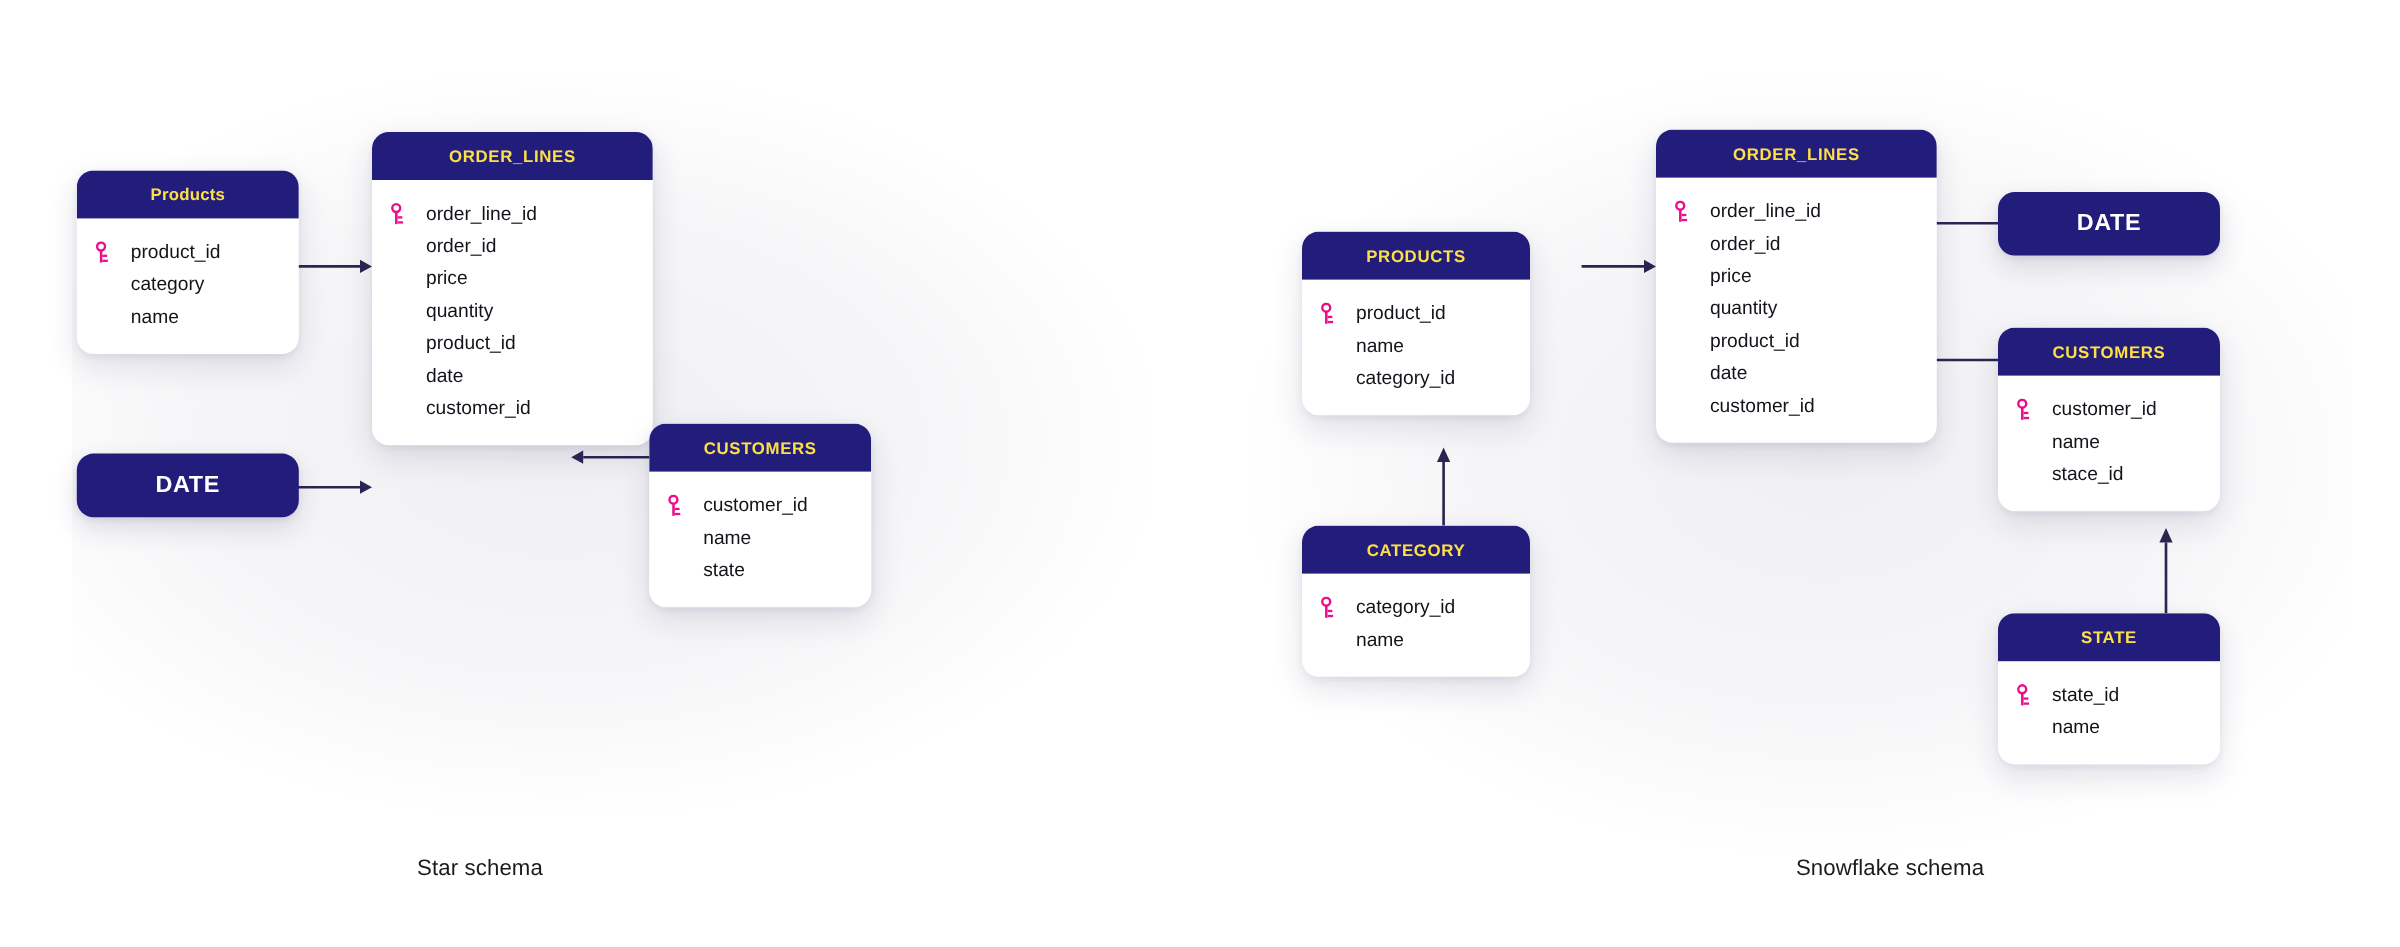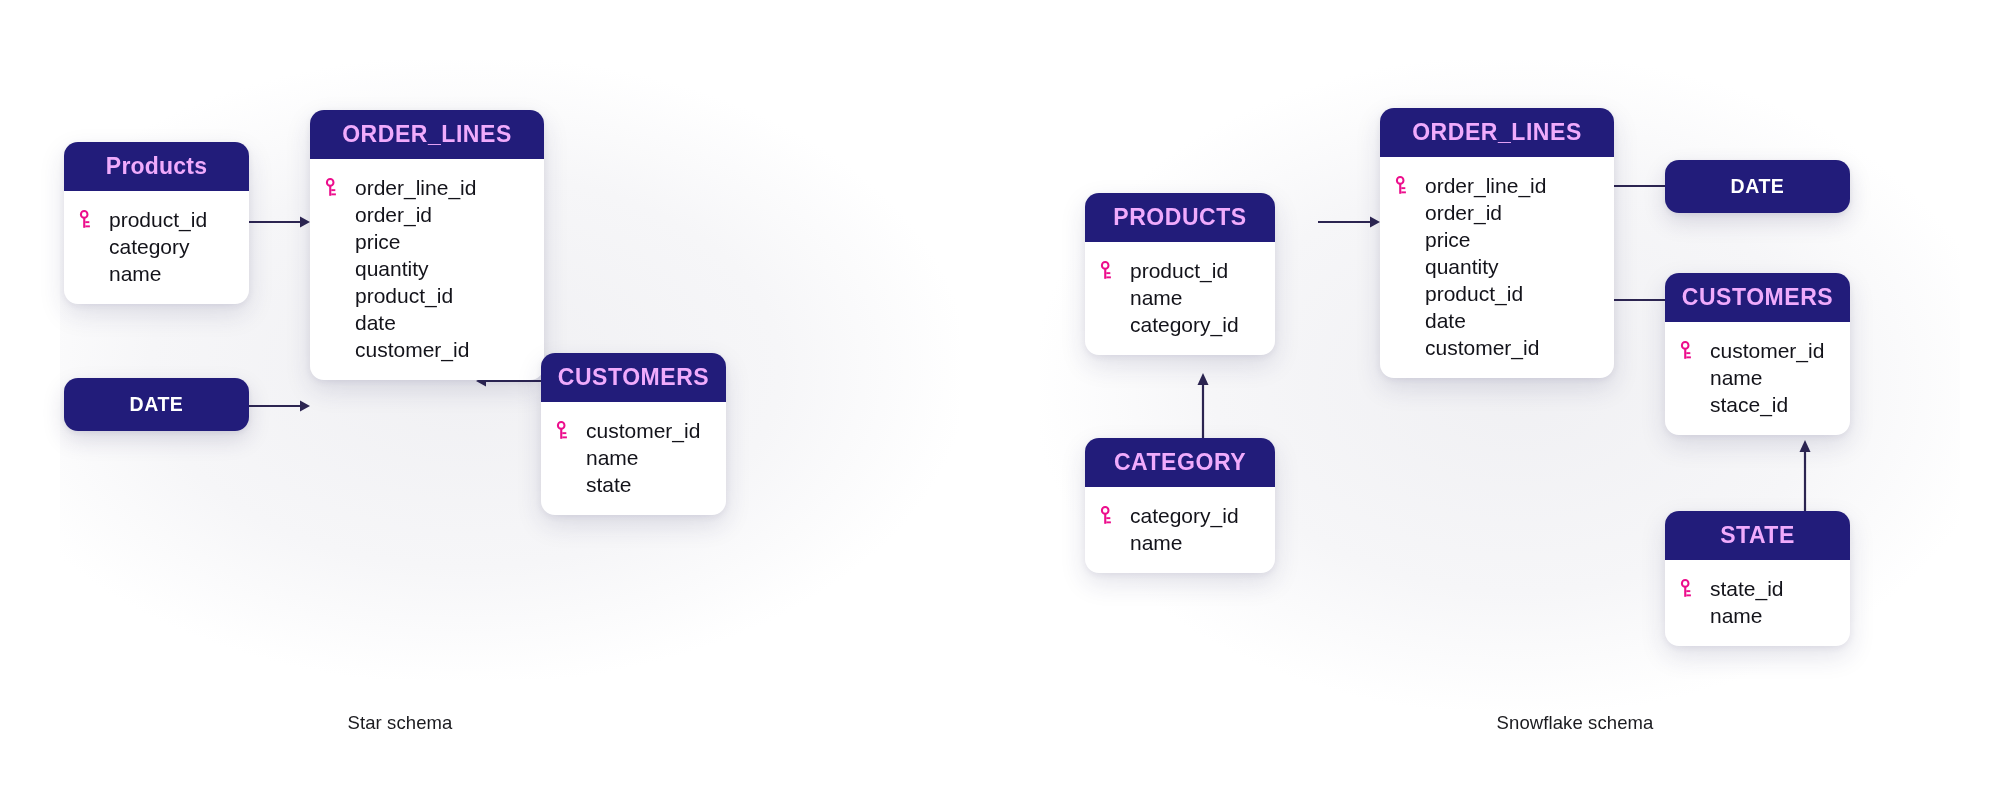--- a/index.html
+++ b/index.html
@@ -40,38 +40,38 @@
   .table-card {
     position: absolute;
     background: #ffffff;
     border-radius: 14px;
     box-shadow: 0 10px 26px rgba(40,35,90,0.13), 0 2px 6px rgba(40,35,90,0.07);
     overflow: hidden;
     z-index: 5;
   }
   .table-header {
     background: #221C7A;
-    color: #f0abfc;
-    font-size: 23px;
+    color: #fde047;
+    font-size: 14px;
     font-weight: bold;
     letter-spacing: 0.55px;
     text-align: center;
     padding: 13px 10px 13px 10px;
     line-height: 1;
   }
   .table-header.mixed { letter-spacing: 0.2px; }
   .fields {
     padding: 15px 0 17px 0;
   }
   .field-row {
     display: flex;
     align-items: center;
     height: 27px;
     padding-left: 15px;
-    font-size: 21px;
+    font-size: 16px;
     color: #13131a;
   }
   .field-key-slot {
     width: 30px;
     min-width: 30px;
     display: flex;
     align-items: center;
     justify-content: flex-start;
   }
   .field-label { white-space: nowrap; }

